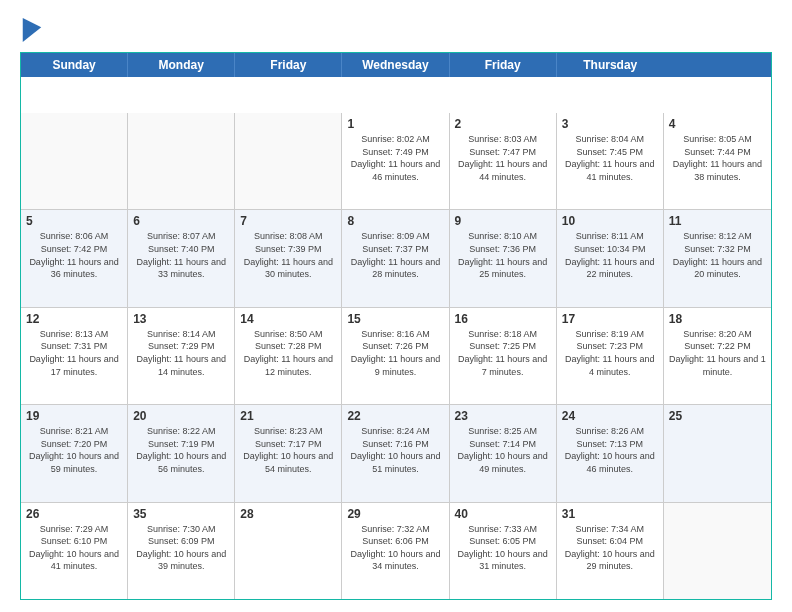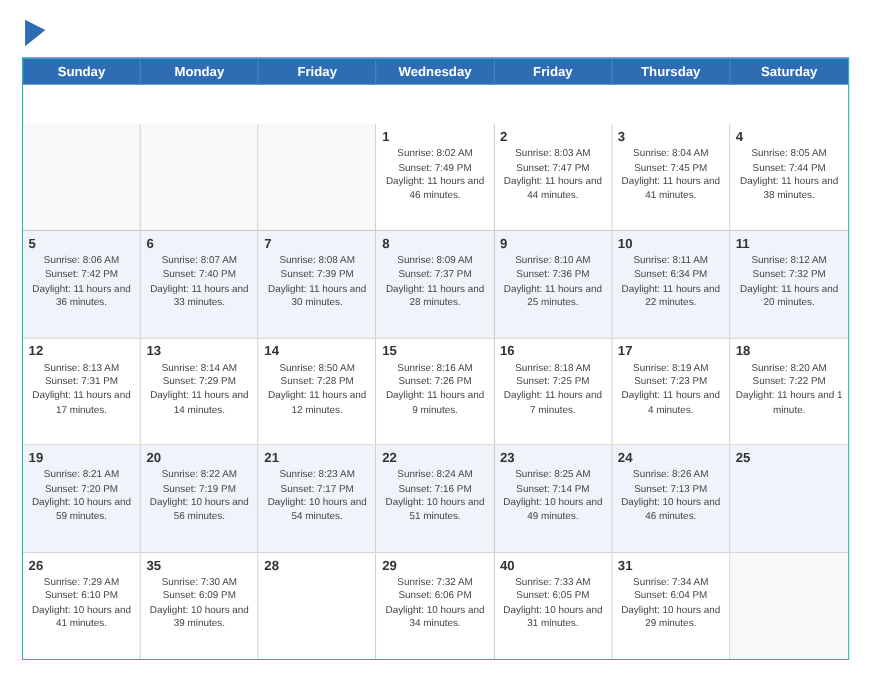--- a/index.html
+++ b/index.html
@@ -137,21 +137,20 @@
   </div>
 
   <div class="calendar">
     <div class="cal-header-row">
     <div class="cal-header-cell">Sunday</div>
         <div class="cal-header-cell">Monday</div>
         <div class="cal-header-cell">Friday</div>
         <div class="cal-header-cell">Wednesday</div>
         <div class="cal-header-cell">Friday</div>
         <div class="cal-header-cell">Thursday</div>
-        <div class="cal-header-cell">Saturday</div>
       </div>
     <div class="cal-body">
     <div class="cal-row">
           <div class="cal-cell empty"></div>
           <div class="cal-cell empty"></div>
           <div class="cal-cell empty"></div>
           <div class="cal-cell">
             <span class="day-num">1</span>
             <div class="cell-info">Sunrise: 8:02 AM
 Sunset: 7:49 PM
@@ -212,21 +211,21 @@
           <div class="cal-cell">
             <span class="day-num">9</span>
             <div class="cell-info">Sunrise: 8:10 AM
 Sunset: 7:36 PM
 Daylight: 11 hours
 and 25 minutes.</div>
           </div>
           <div class="cal-cell">
             <span class="day-num">10</span>
             <div class="cell-info">Sunrise: 8:11 AM
-Sunset: 6:34 PM
+Sunset: 10:34 PM
 Daylight: 11 hours
 and 22 minutes.</div>
           </div>
           <div class="cal-cell">
             <span class="day-num">11</span>
             <div class="cell-info">Sunrise: 8:12 AM
 Sunset: 7:32 PM
 Daylight: 11 hours
 and 20 minutes.</div>
           </div>

